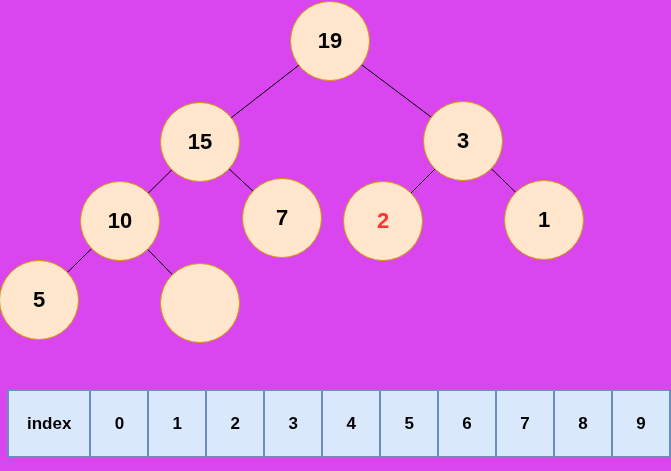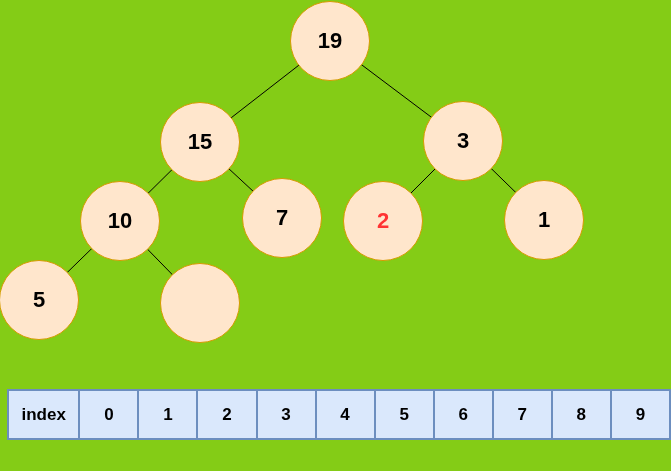--- a/index.html
+++ b/index.html
@@ -5,21 +5,21 @@
   html, body {
     margin: 0;
     padding: 0;
     background: #ffffff;
     font-family: "Liberation Sans", sans-serif;
   }
   #canvas {
     position: relative;
     width: 671px;
     height: 471px;
-    background: #84cc16;
+    background: #d946ef;
     overflow: hidden;
   }
   .tree-area {
     position: absolute;
     left: 0;
     top: 0;
     width: 671px;
     height: 388px;
   }
   .edges-svg {
@@ -52,21 +52,21 @@
     left: 7px;
     top: 389px;
     border-collapse: collapse;
     table-layout: fixed;
     background: var(--table-fill, #DAE8FC);
   }
   table.array-table td {
     border: 2px solid var(--table-border, #6C8EBF);
     width: 55px;
     height: 35px;
-    padding: 6px;
+    padding: 15px;
     text-align: center;
     font-size: 17px;
     font-weight: bold;
     color: #000;
     overflow: hidden;
   }
   table.array-table td.hdr {
     width: 61px;
   }
 </style>

